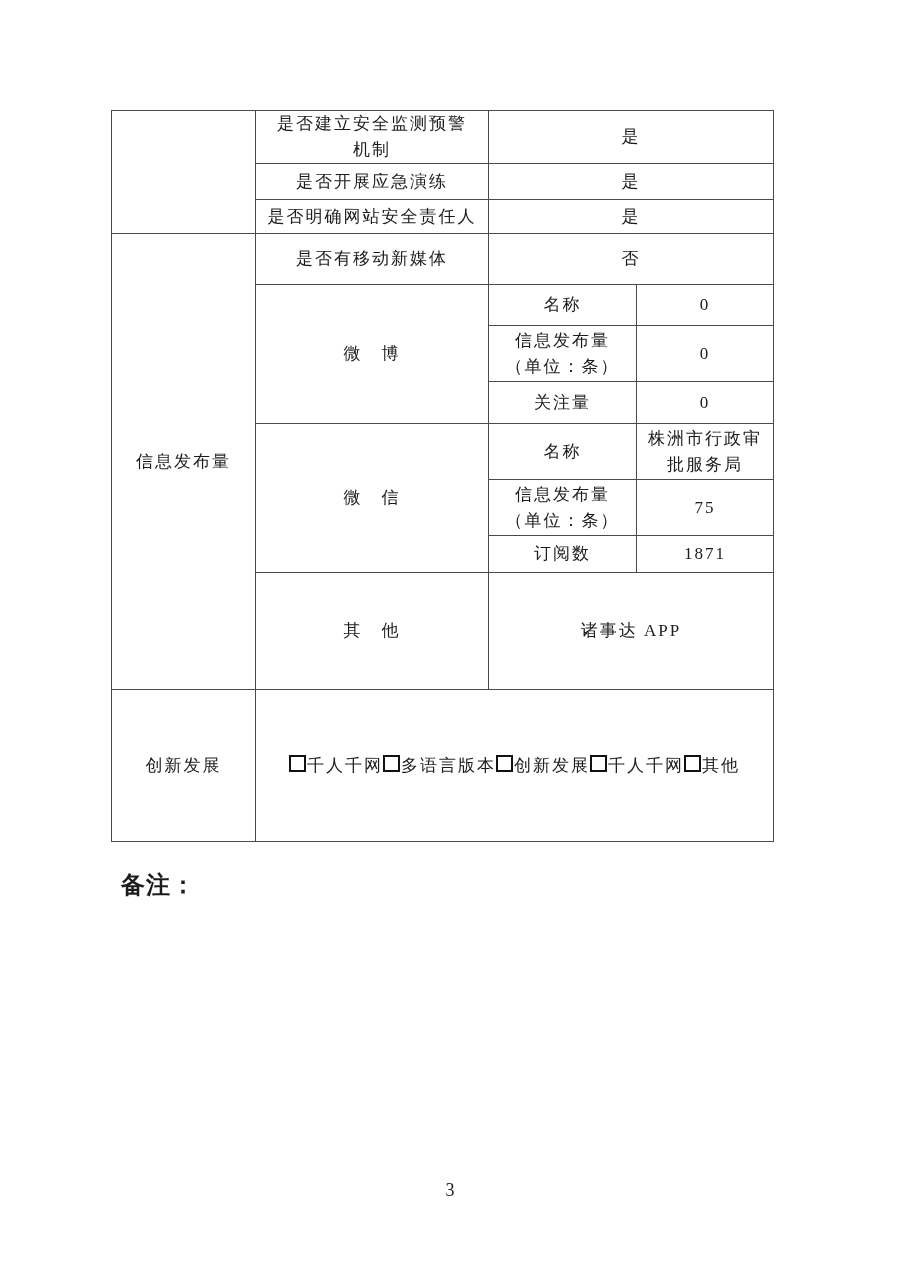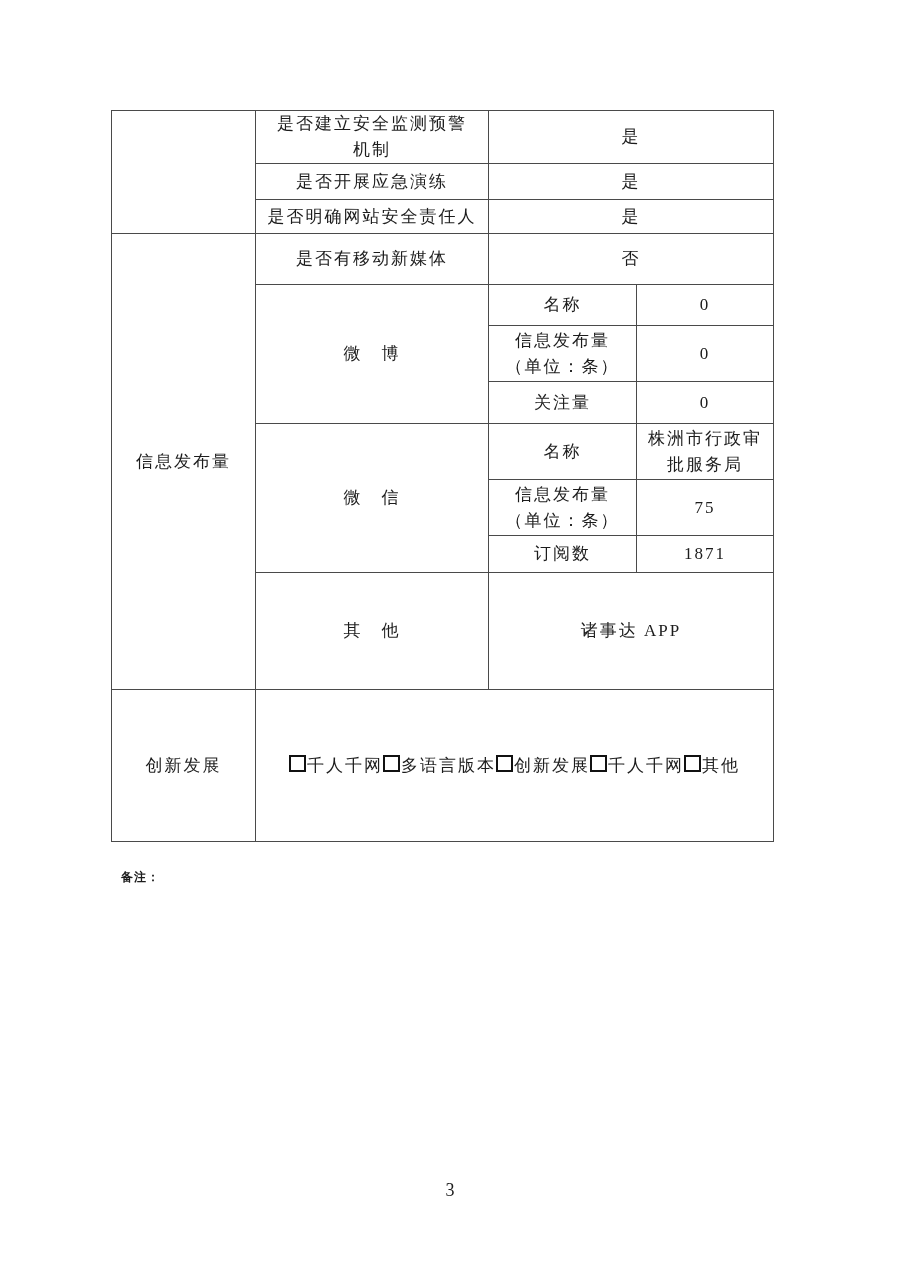--- a/index.html
+++ b/index.html
@@ -63,21 +63,21 @@
     height: 13px;
     border: 2px solid #111111;
     background: #ffffff;
     vertical-align: -1px;
     margin-right: 1px;
   }
   .note {
     position: absolute;
     left: 121px;
     top: 869px;
-    font-size: 12px;
+    font-size: 24px;
     font-weight: bold;
     letter-spacing: 1px;
     font-family: "Liberation Serif", "DejaVu Serif", serif;
   }
   .page-number {
     position: absolute;
     left: 0;
     width: 900px;
     top: 1180px;
     text-align: center;

